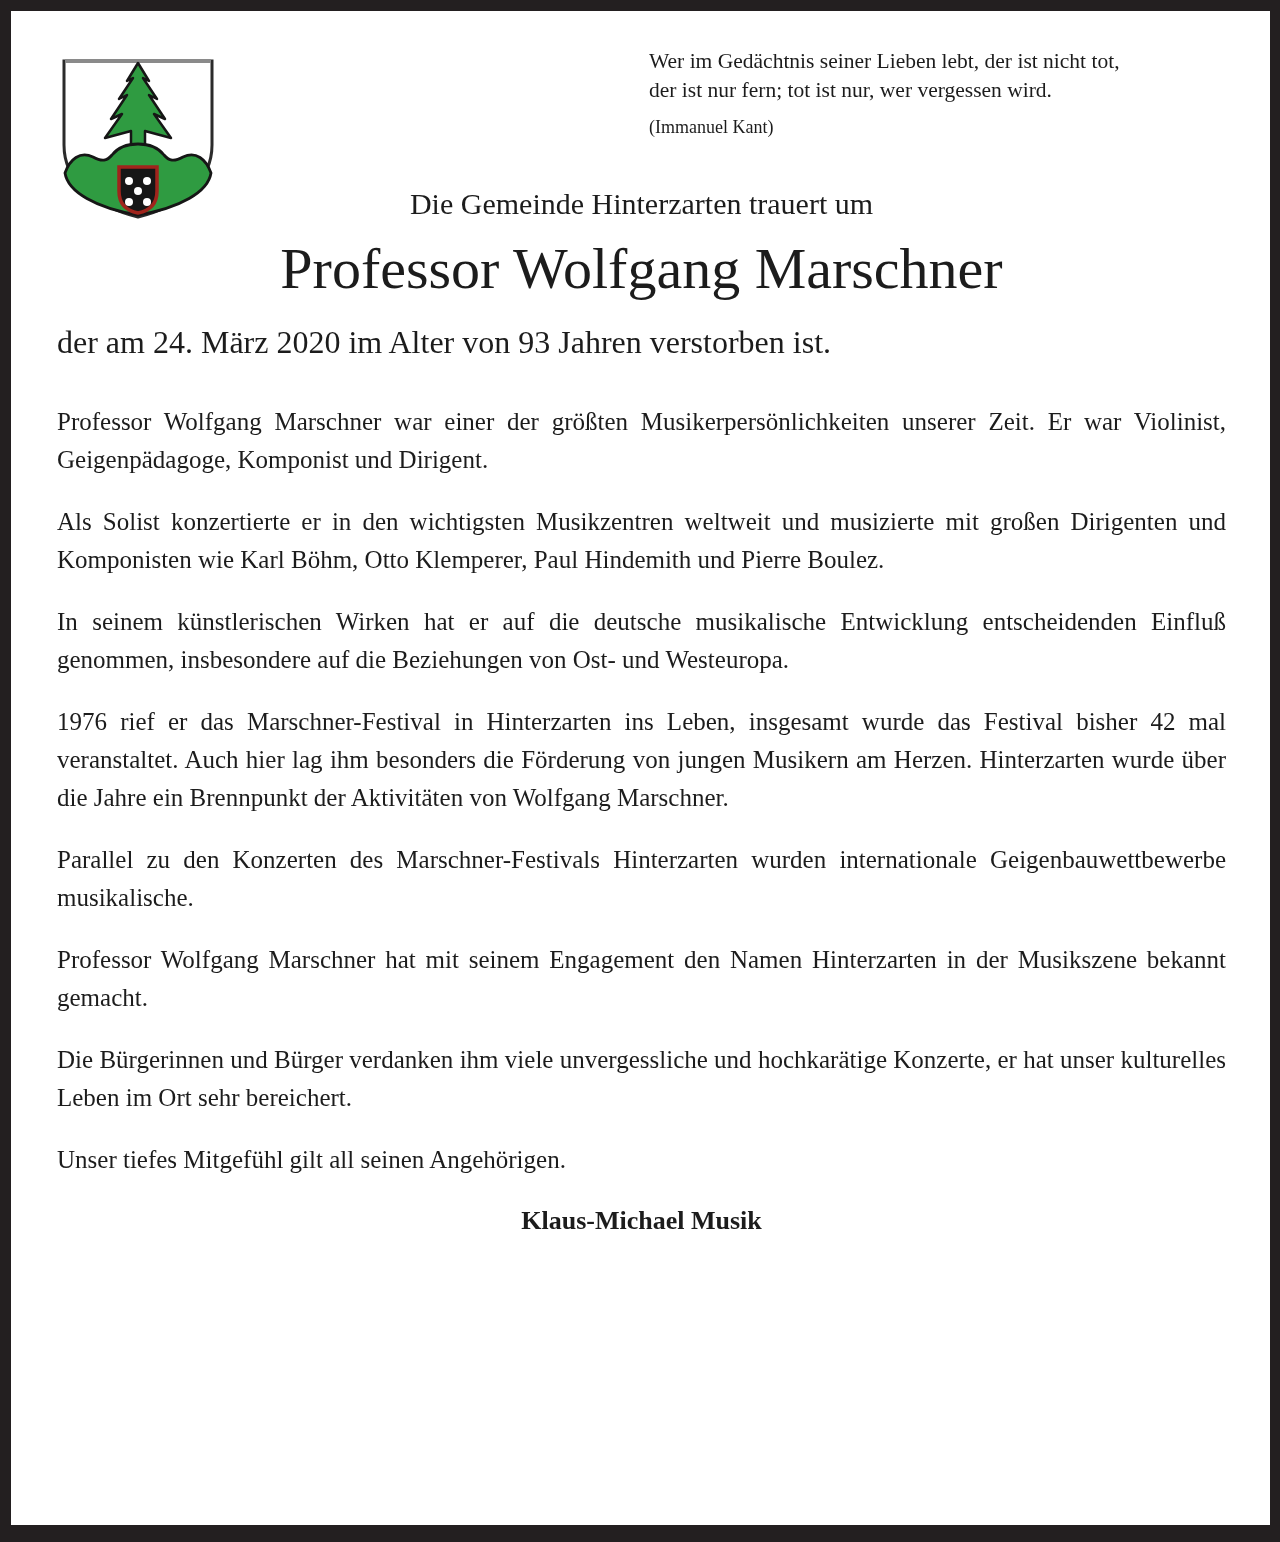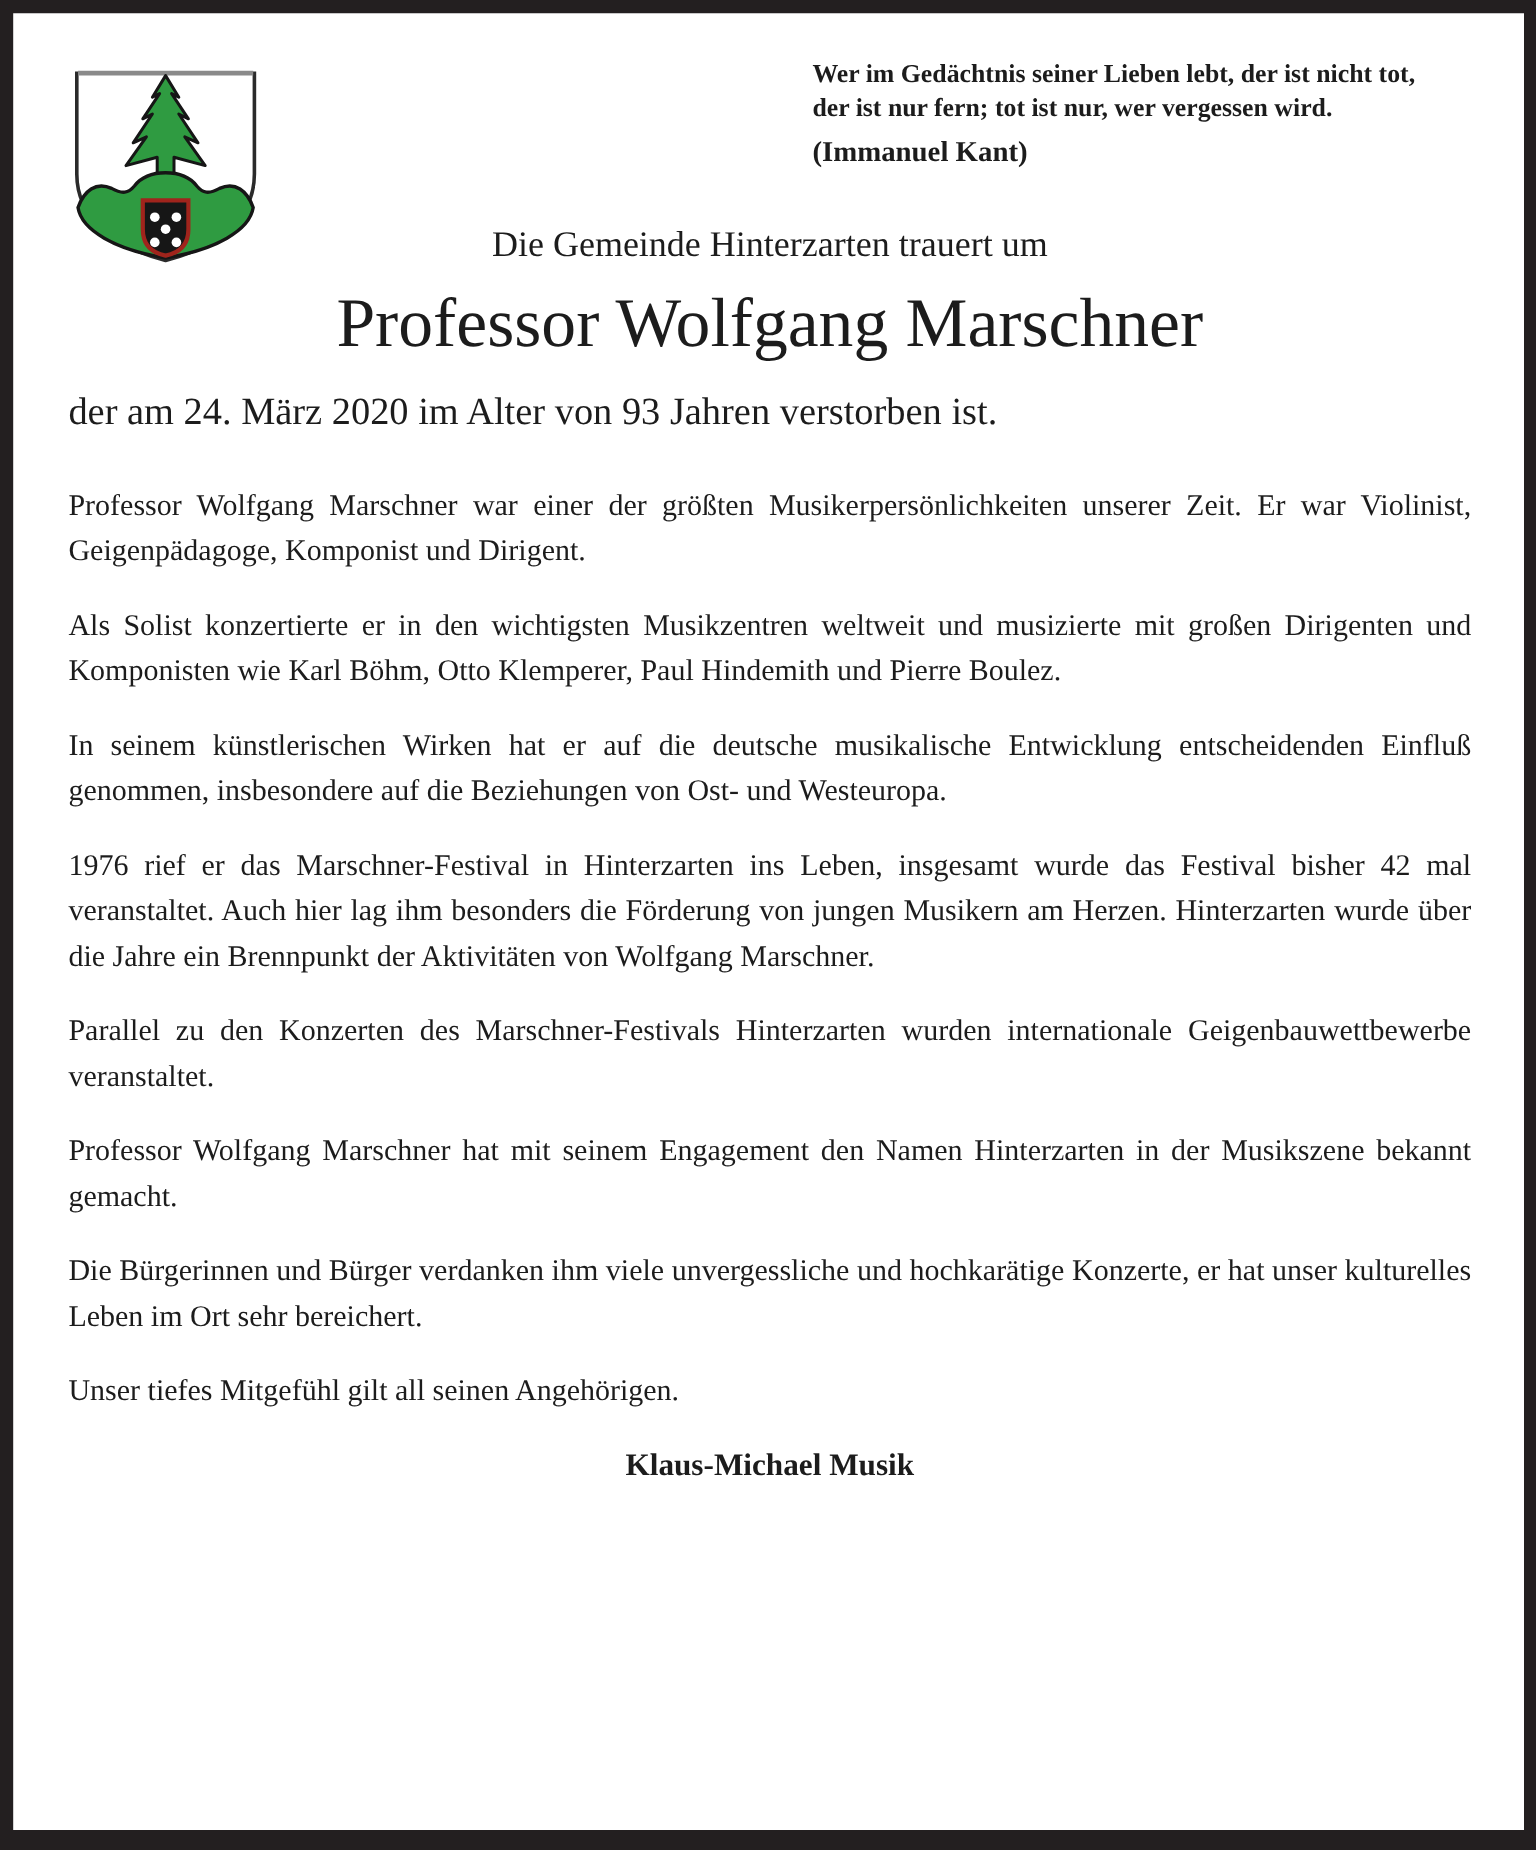--- a/index.html
+++ b/index.html
@@ -24,29 +24,28 @@
   .crest {
     position:absolute;
     left:0;
     top:8px;
     width:162px;
     height:170px;
   }
 
   .quote {
     position:absolute;
-    left:620px;
+    left:592px;
     top:2px;
     font-size:21.5px;
     line-height:29px;
     white-space:nowrap;
-    font-weight:bold;
   }
   .quote .attribution {
-    font-size:24px;
+    font-size:18px;
     margin-top:8px;
   }
 
   .intro {
     text-align:center;
     font-size:30px;
     line-height:38px;
     margin:0;
   }
 
@@ -121,21 +120,21 @@
   <div class="intro">Die Gemeinde Hinterzarten trauert um</div>
 
   <h1 class="name">Professor Wolfgang Marschner</h1>
 
   <div class="death-line">der am 24. März 2020 im Alter von 93 Jahren verstorben ist.</div>
 
   <p class="body first">Professor Wolfgang Marschner war einer der größten Musikerpersönlichkeiten unserer Zeit. Er war Violinist, Geigenpädagoge, Komponist und Dirigent.</p>
   <p class="body">Als Solist konzertierte er in den wichtigsten Musikzentren weltweit und musizierte mit großen Dirigenten und Komponisten wie Karl Böhm, Otto Klemperer, Paul Hindemith und Pierre Boulez.</p>
   <p class="body">In seinem künstlerischen Wirken hat er auf die deutsche musikalische Entwicklung entscheidenden Einfluß genommen, insbesondere auf die Beziehungen von Ost- und Westeuropa.</p>
   <p class="body">1976 rief er das Marschner-Festival in Hinterzarten ins Leben, insgesamt wurde das Festival bisher 42 mal veranstaltet. Auch hier lag ihm besonders die Förderung von jungen Musikern am Herzen. Hinterzarten wurde über die Jahre ein Brennpunkt der Aktivitäten von Wolfgang Marschner.</p>
-  <p class="body">Parallel zu den Konzerten des Marschner-Festivals Hinterzarten wurden internationale Geigenbauwettbewerbe veranstaltet.</p>
+  <p class="body">Parallel zu den Konzerten des Marschner-Festivals Hinterzarten wurden internationale Geigenbauwettbewerbe musikalische.</p>
   <p class="body">Professor Wolfgang Marschner hat mit seinem Engagement den Namen Hinterzarten in der Musikszene bekannt gemacht.</p>
   <p class="body">Die Bürgerinnen und Bürger verdanken ihm viele unvergessliche und hochkarätige Konzerte, er hat unser kulturelles Leben im Ort sehr bereichert.</p>
   <p class="body">Unser tiefes Mitgefühl gilt all seinen Angehörigen.</p>
 
   <div class="signature">
     <div>Klaus-Michael Musik</div>
   </div>
 
 </div>
 

